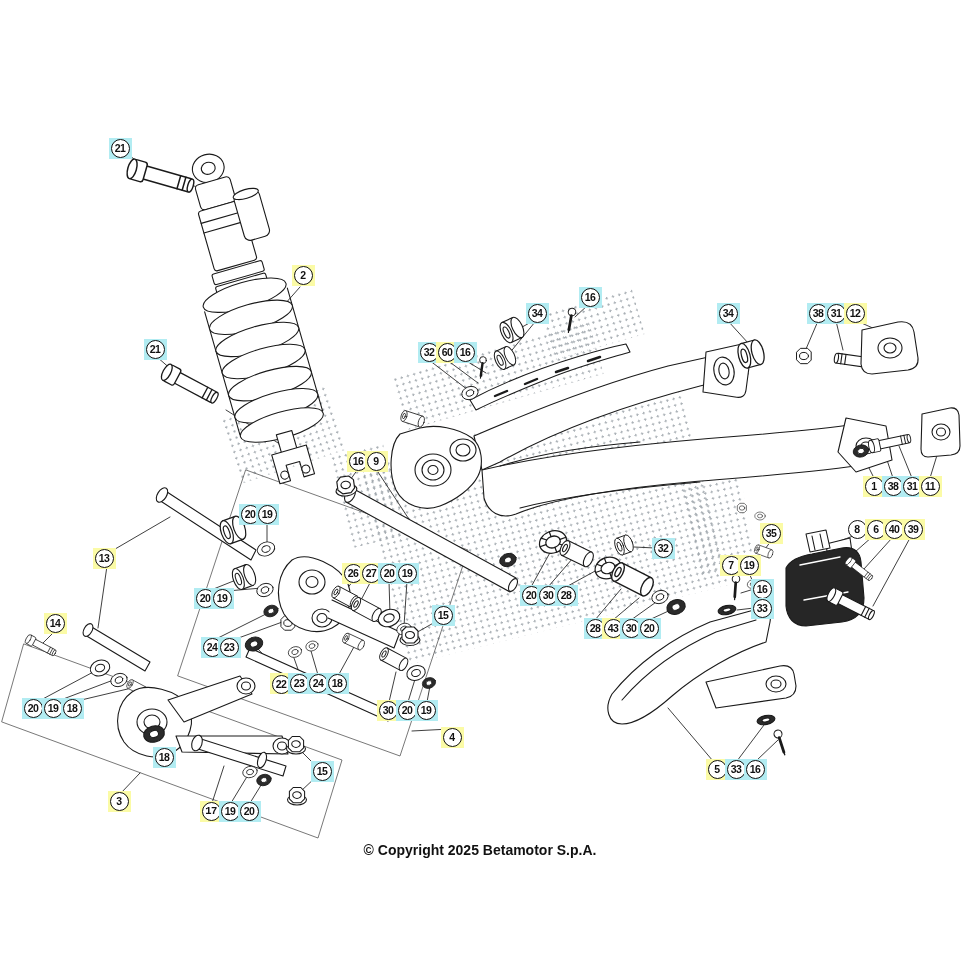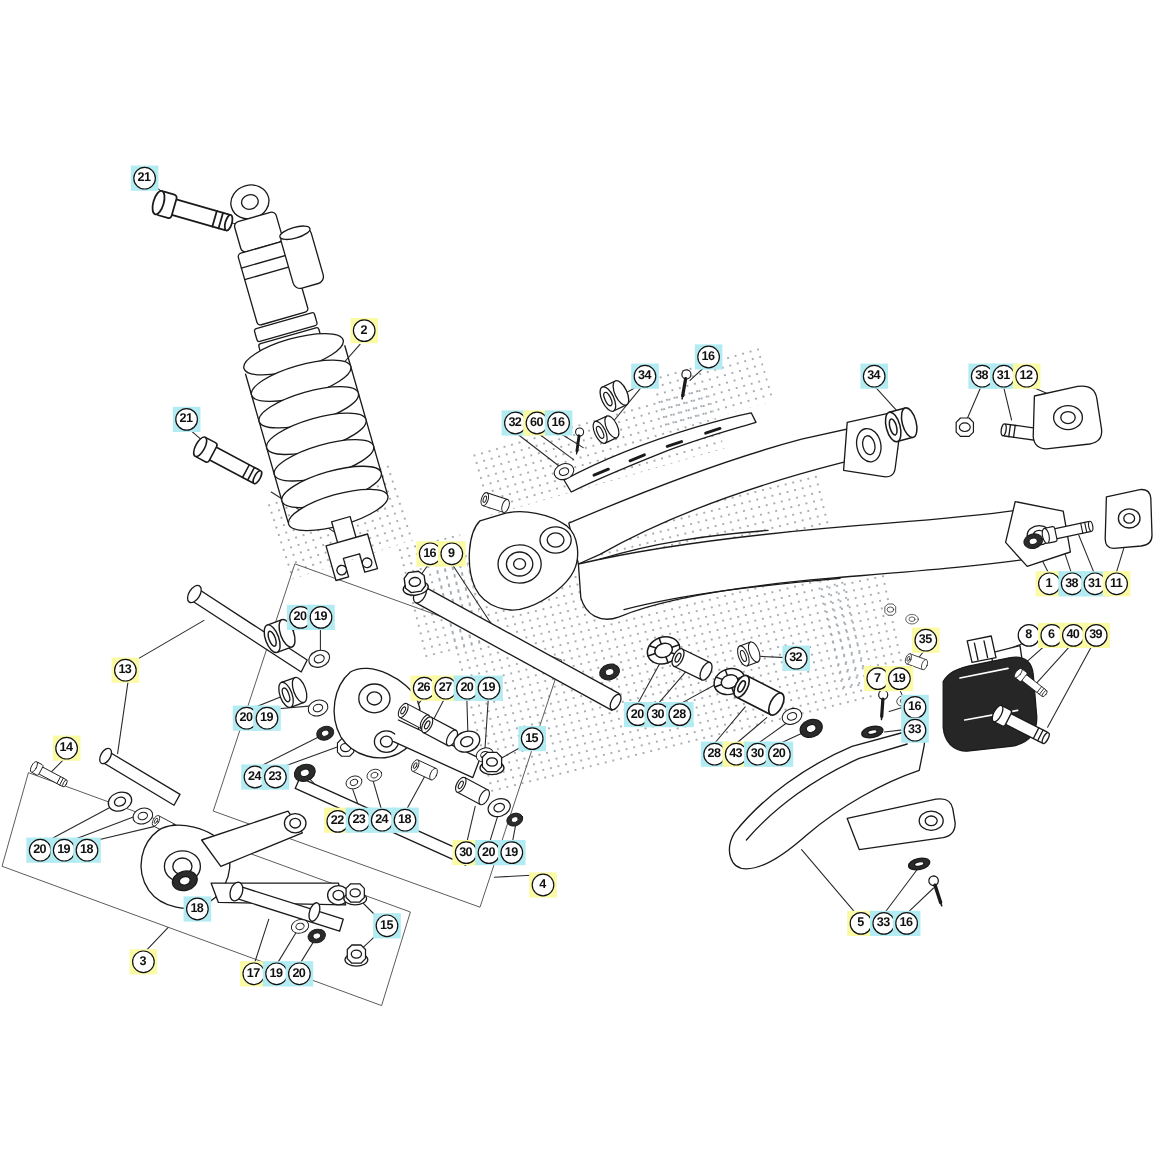--- a/index.html
+++ b/index.html
@@ -469,21 +469,21 @@
       </div>
       <div class="callout cyan" style="left: 72px; top: 708px;">
         <span class="num">18</span>
       </div>
       <div class="callout cyan" style="left: 164px; top: 757px;">
         <span class="num">18</span>
       </div>
       <div class="callout yellow" style="left: 119px; top: 801px;">
         <span class="num">3</span>
       </div>
-      <div class="callout yellow" style="left: 211px; top: 811px;">
+      <div class="callout yellow" style="left: 211px; top: 811px; font-family: Liberation Mono, monospace;">
         <span class="num">17</span>
       </div>
       <div class="callout cyan" style="left: 230px; top: 811px;">
         <span class="num">19</span>
       </div>
       <div class="callout cyan" style="left: 249px; top: 811px;">
         <span class="num">20</span>
       </div>
       <div class="callout cyan" style="left: 322px; top: 771px;">
         <span class="num">15</span>
@@ -516,13 +516,14 @@
         <span class="num">5</span>
       </div>
       <div class="callout cyan" style="left: 736px; top: 769px;">
         <span class="num">33</span>
       </div>
       <div class="callout cyan" style="left: 755px; top: 769px;">
         <span class="num">16</span>
       </div>
     </div>
 
+  <div id="copyright">© Copyright 2025 Betamotor S.p.A.</div>
 </div>
 
 </body></html>

